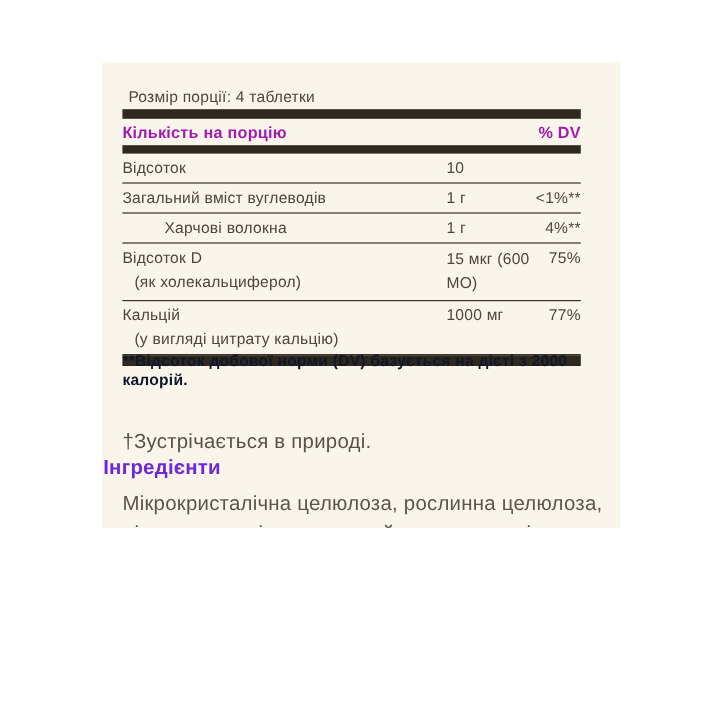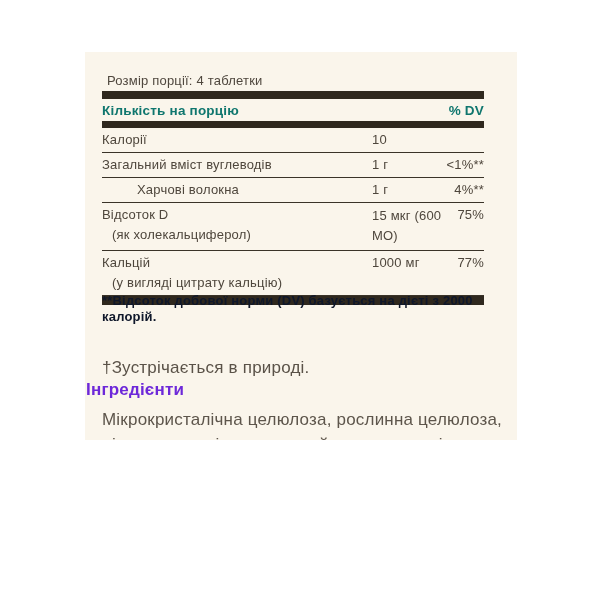--- a/index.html
+++ b/index.html
@@ -47,21 +47,21 @@
   .bar.top    { height: 8px; }
   .bar.mid    { height: 7px; }
   .bar.bottom { height: 9px; }
   .header-row {
     display: flex;
     justify-content: space-between;
     align-items: center;
     padding: 4px 0 3px 0;
     font-size: 13.5px;
     font-weight: bold;
-    color: #0f766e;
+    color: #a21caf;
   }
   .row {
     position: relative;
     display: flex;
     align-items: flex-start;
     padding: 3px 0 4px 0;
     border-bottom: 1px solid #3a3328;
     font-size: 13px;
     line-height: 17px;
   }
@@ -128,21 +128,21 @@
       <div class="bar top"></div>
 
       <div class="header-row">
         <span>Кількість на порцію</span>
         <span>% DV</span>
       </div>
 
       <div class="bar mid"></div>
 
       <div class="row">
-        <span class="cell-label">Калорії</span>
+        <span class="cell-label">Відсоток</span>
         <span class="cell-amount">10</span>
         <span class="cell-dv"></span>
       </div>
 
       <div class="row">
         <span class="cell-label">Загальний вміст вуглеводів</span>
         <span class="cell-amount">1 г</span>
         <span class="cell-dv">&lt;1%**</span>
       </div>
 

